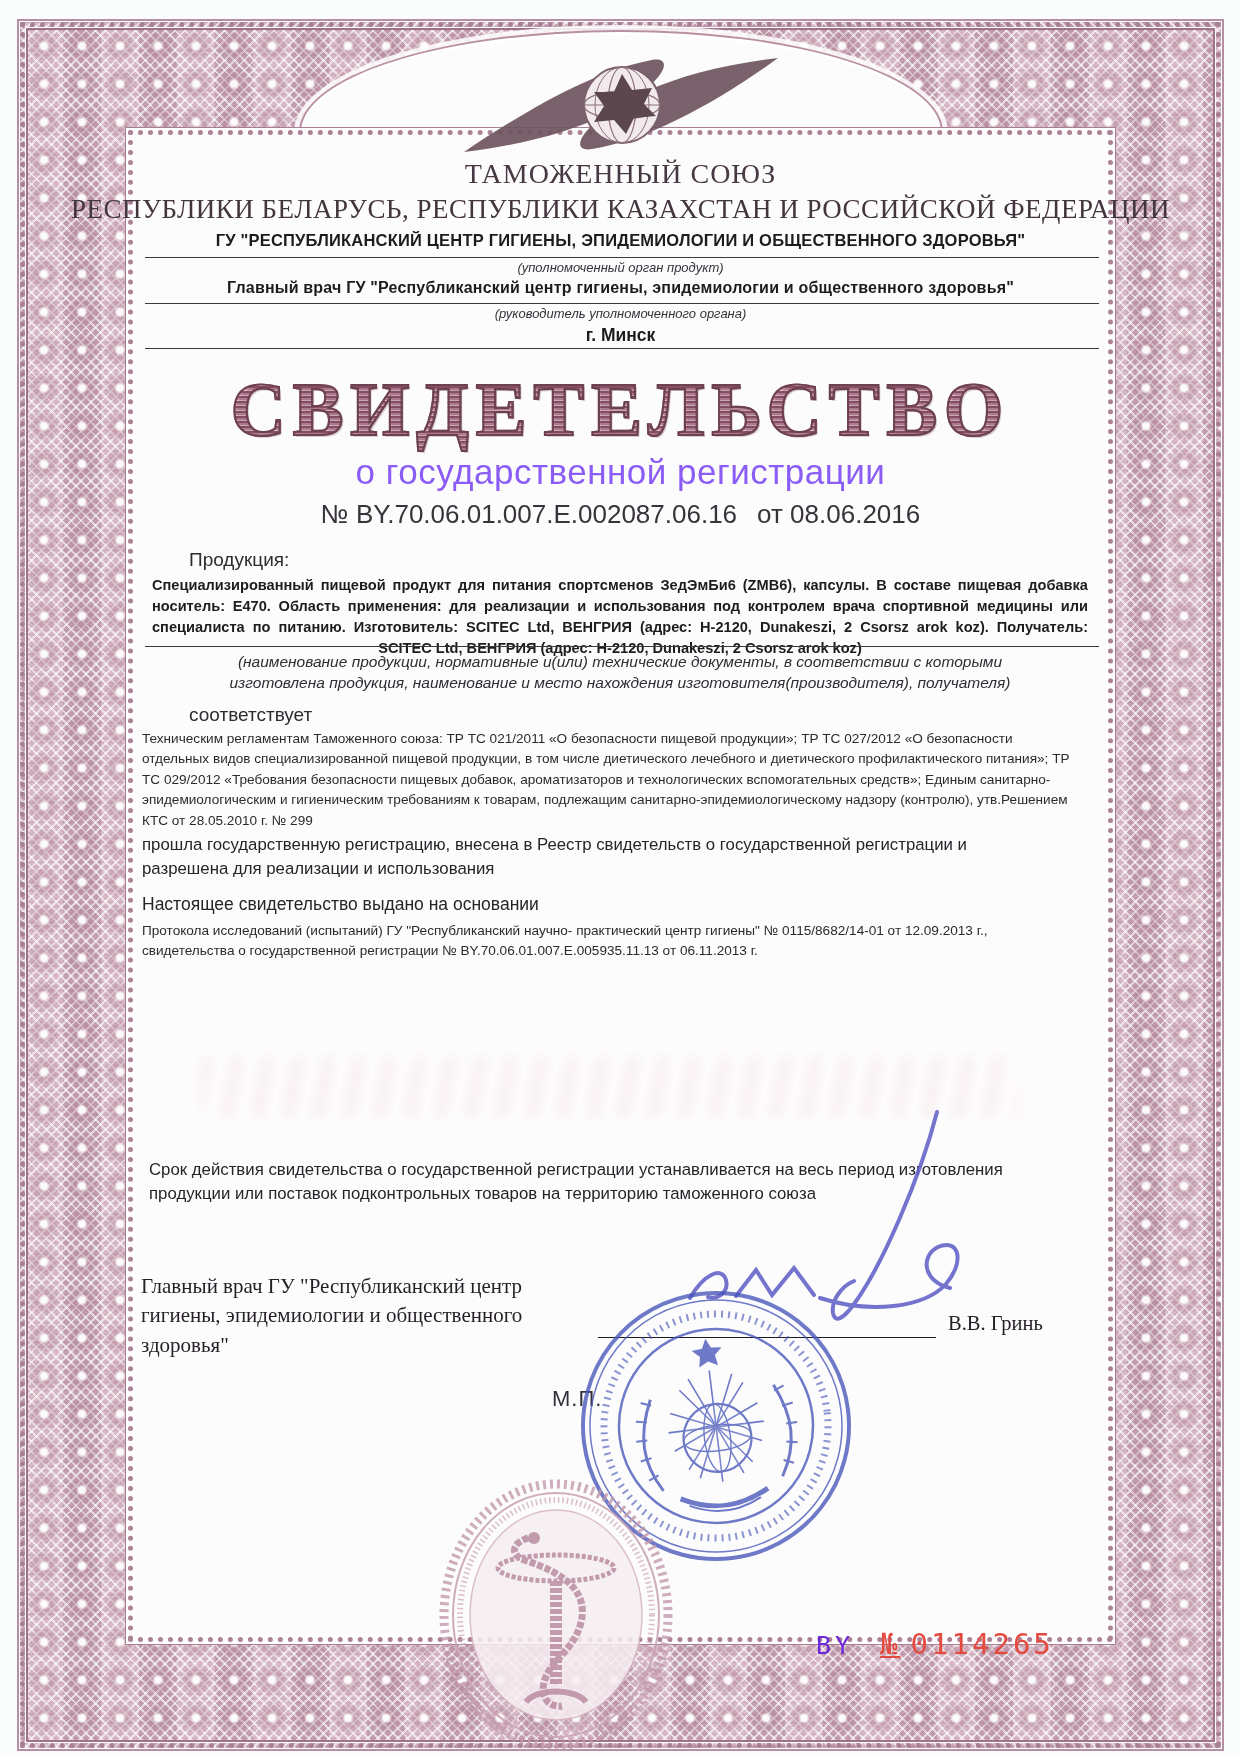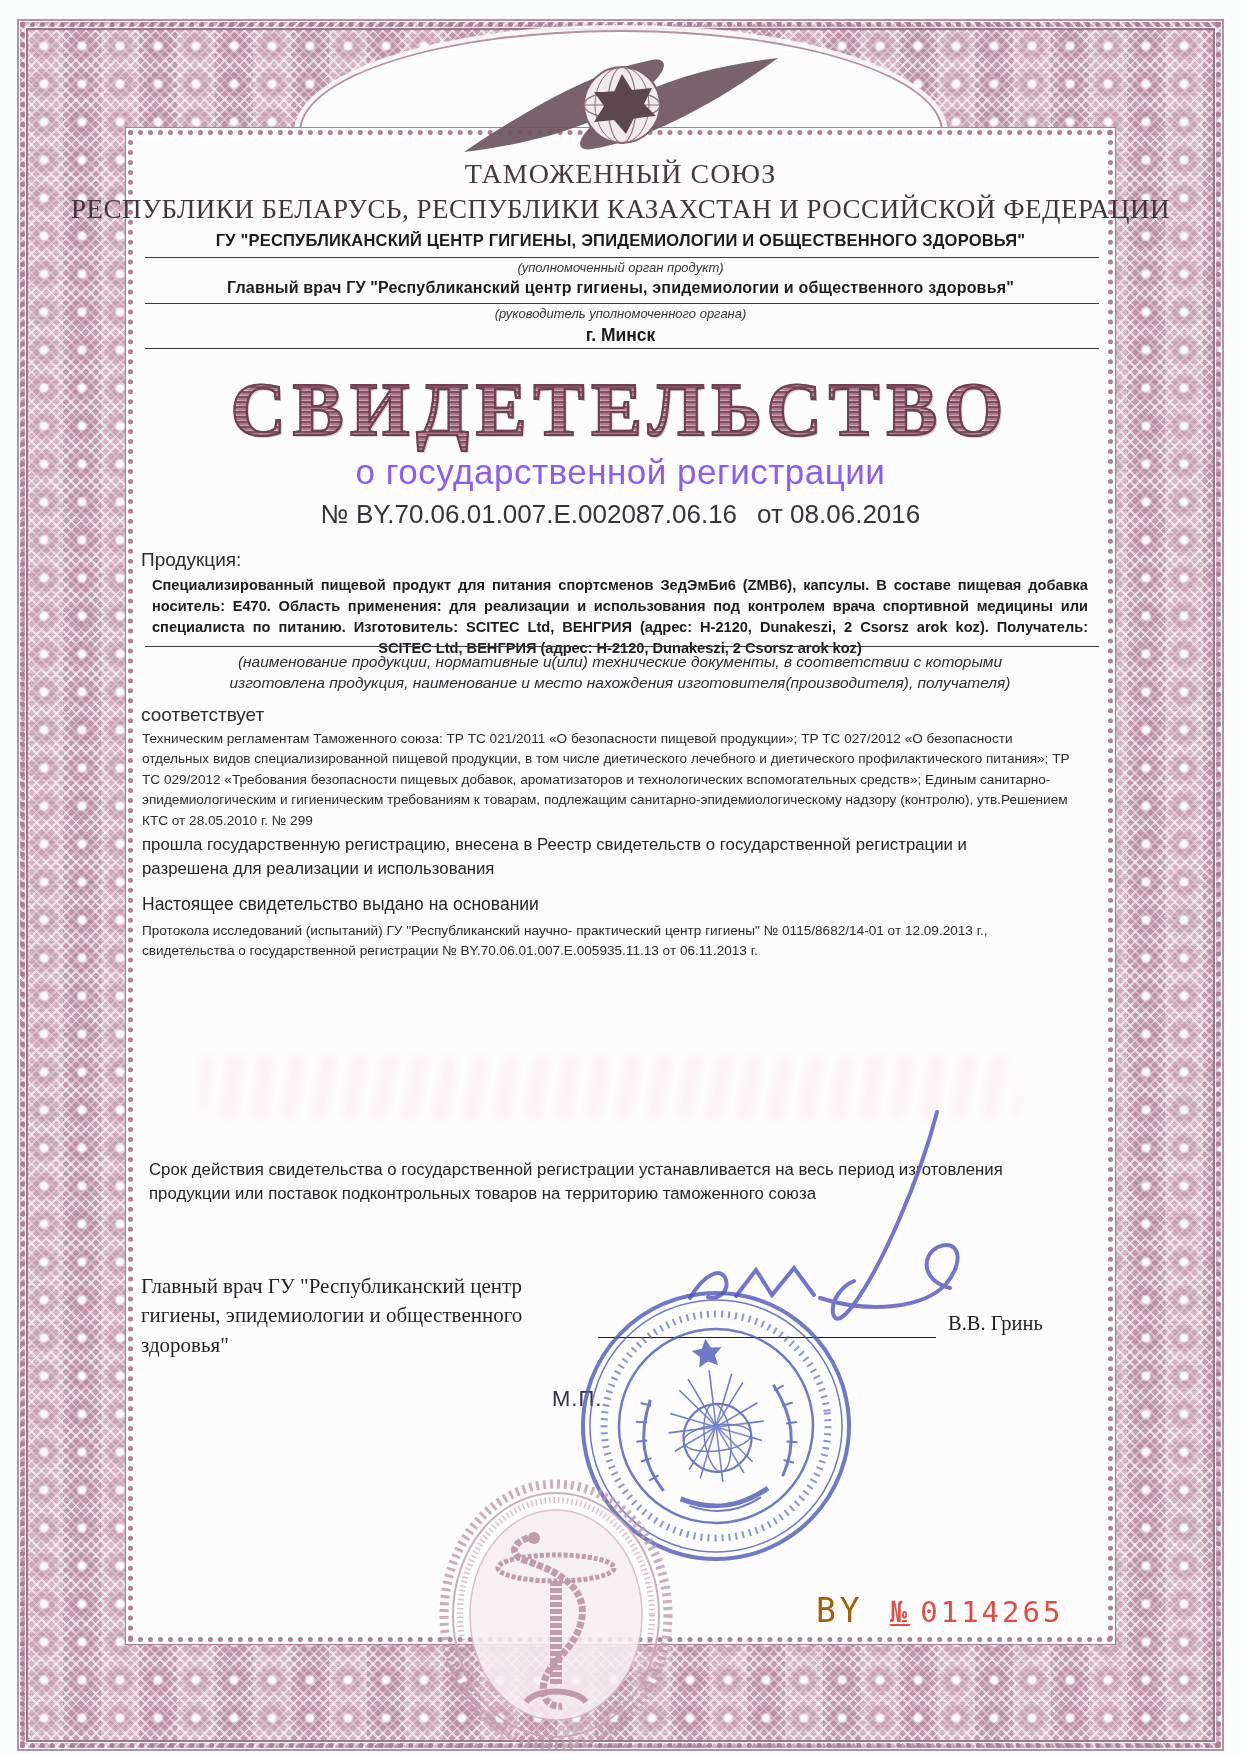--- a/index.html
+++ b/index.html
@@ -49,34 +49,34 @@
   .big-title{
     font-family:"Liberation Serif",serif;font-weight:bold;
     font-size:76px;letter-spacing:7px;
     background:repeating-linear-gradient(0deg,#8d4f68 0 2px,#e7c9d5 2px 3px,#c08ba0 3px 5px);
     -webkit-background-clip:text;background-clip:text;color:transparent;
     -webkit-text-stroke:2.2px #6d4250;
     text-shadow:2px 2px 0 rgba(109,66,80,.25);
   }
   .sub-title{font-size:35px;color:#8b5cf6;letter-spacing:.5px;}
   .num-line{font-size:26px;color:#38333a;font-weight:500;display:flex;justify-content:center;gap:20px;}
-  .section-label{font-size:19px;color:#2e2b31;}
+  .section-label{font-size:19px;color:#2e2b31;margin-left:48px;}
   .product-text{font-weight:bold;font-size:14.6px;line-height:1.45;color:#1d1c1f;
     text-align:justify;text-align-last:center;}
   .cap2{font-style:italic;font-size:15.5px;line-height:1.35;color:#2f2c33;text-align:center;}
   .body-sm{font-size:13.6px;line-height:1.5;color:#2c2a2e;}
   .body-md{font-size:16.8px;line-height:1.45;color:#262429;}
   .basis-label{font-size:17.5px;color:#262429;}
   .signer-title{font-family:"Liberation Serif",serif;font-size:21px;line-height:1.4;color:#241f26;}
   .signer-name{font-family:Liberation Serif, serif;font-size:20.5px;color:#241f26;}
   .mp{font-size:22px;color:#33303a;letter-spacing:1px;}
   .sig-line{position:absolute;left:598px;top:1337px;width:338px;border-top:1.6px solid #1d1a1f;}
   .serial{position:absolute;left:816px;top:1591px;display:flex;align-items:baseline;gap:26px;
     font-family:"DejaVu Sans Mono",monospace;}
-  .serial .country{font-size:33px;color:#a16207;letter-spacing:4px;}
+  .serial .country{font-size:25px;color:#6d28d9;letter-spacing:4px;margin-top:40px;}
   .serial .num{font-size:29px;color:#e44a40;letter-spacing:3px;display:flex;gap:10px;}
   .ghost{
     position:absolute;left:200px;top:1056px;width:820px;height:62px;
     background:repeating-linear-gradient(100deg,rgba(214,130,160,.35) 0 14px,rgba(255,255,255,0) 14px 30px);
     filter:blur(6px);opacity:.28;border-radius:8px;
   }
   svg{display:block;}
 </style>
 </head>
 <body>

